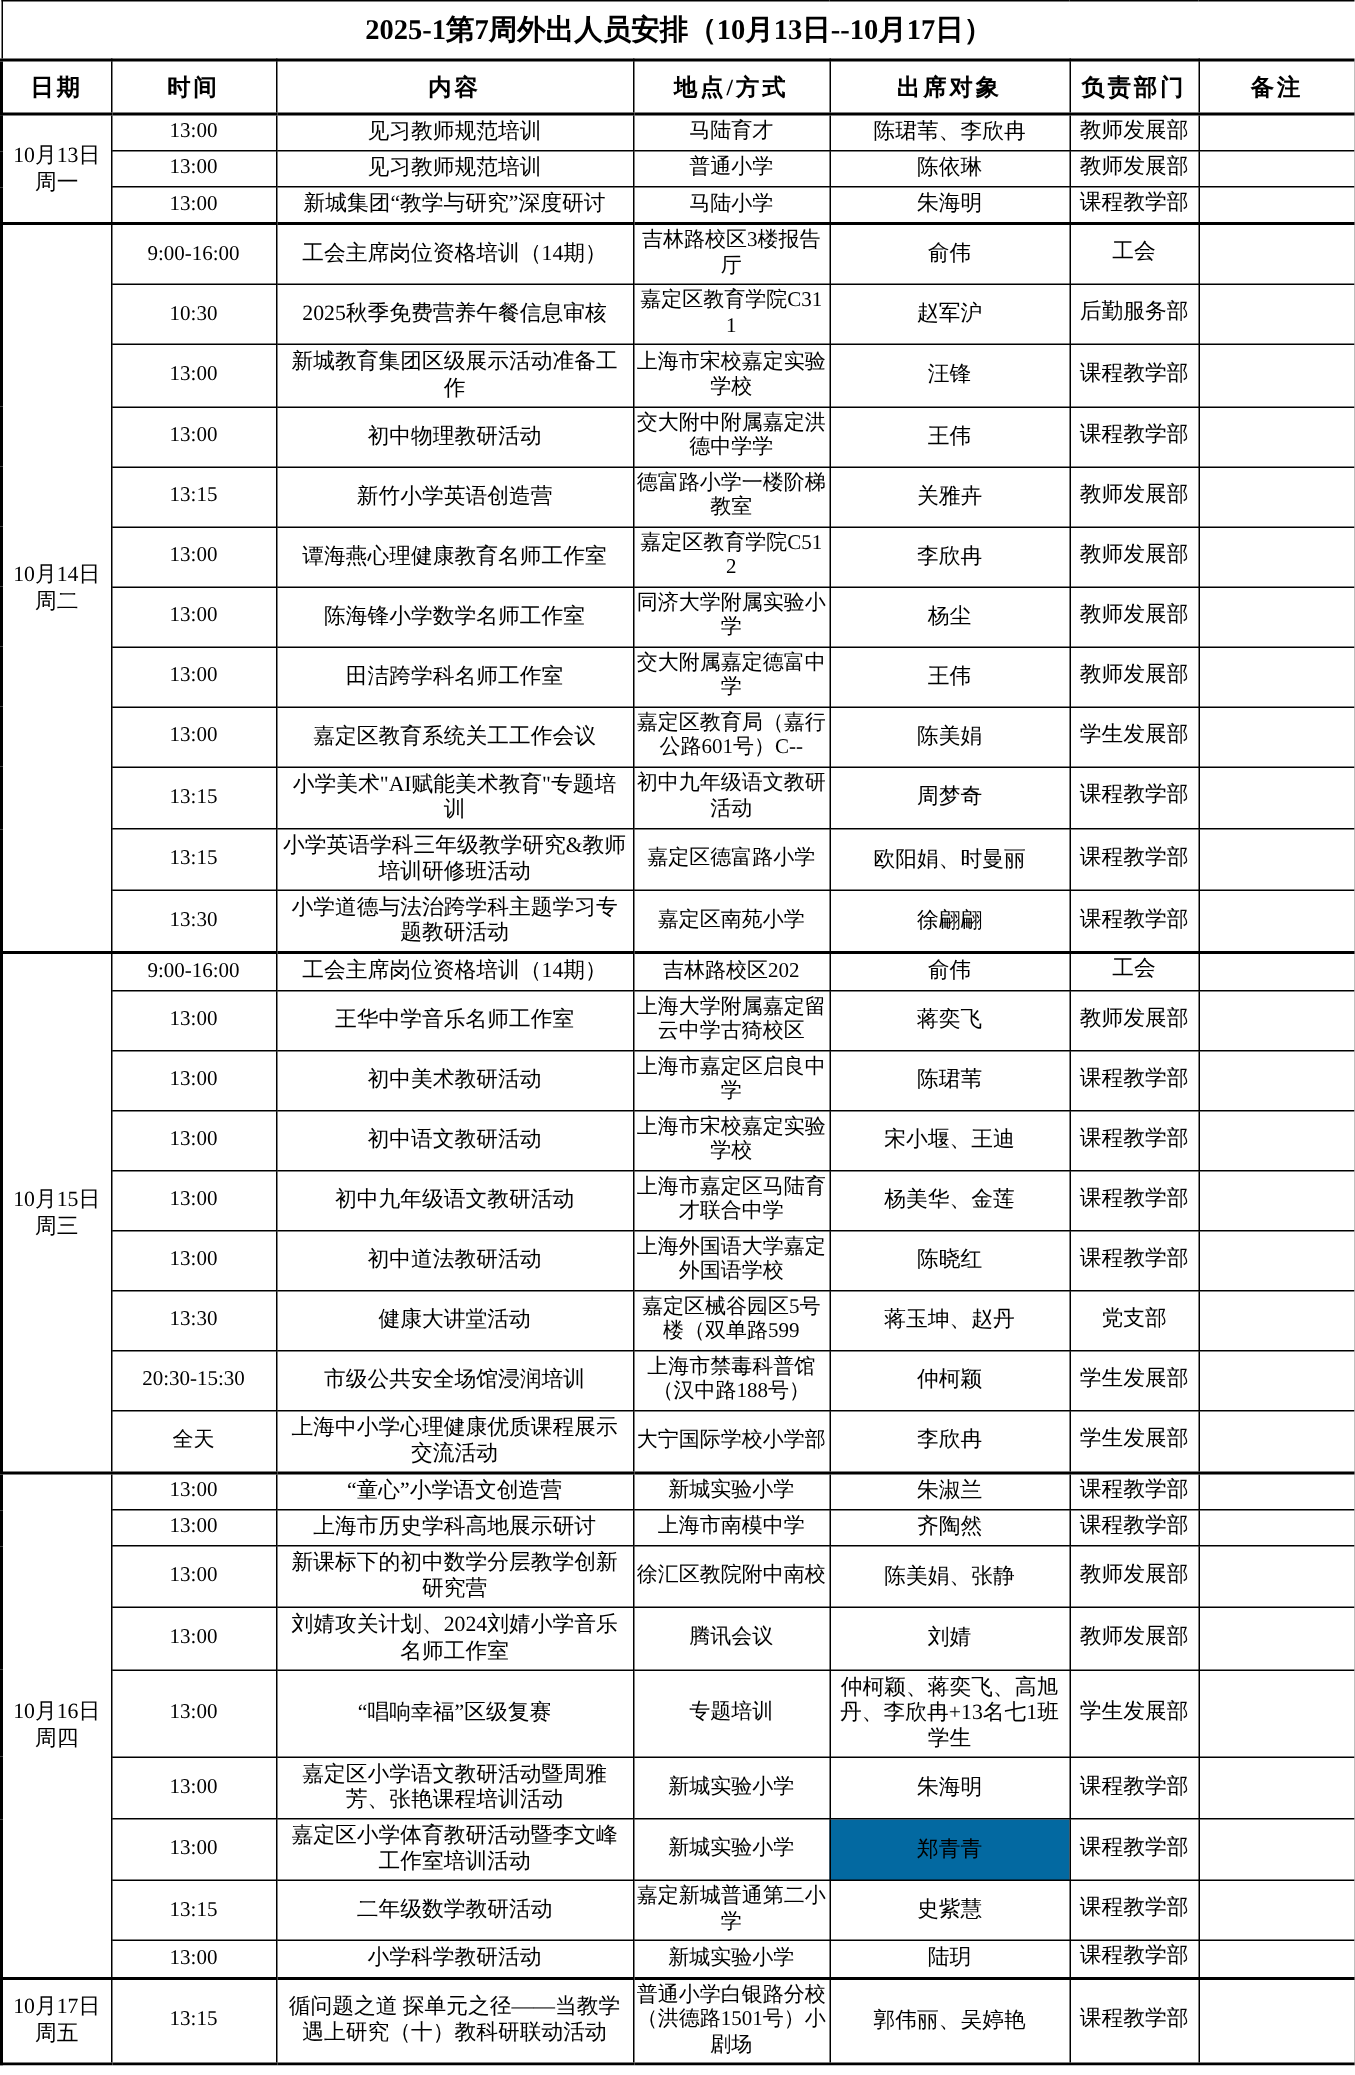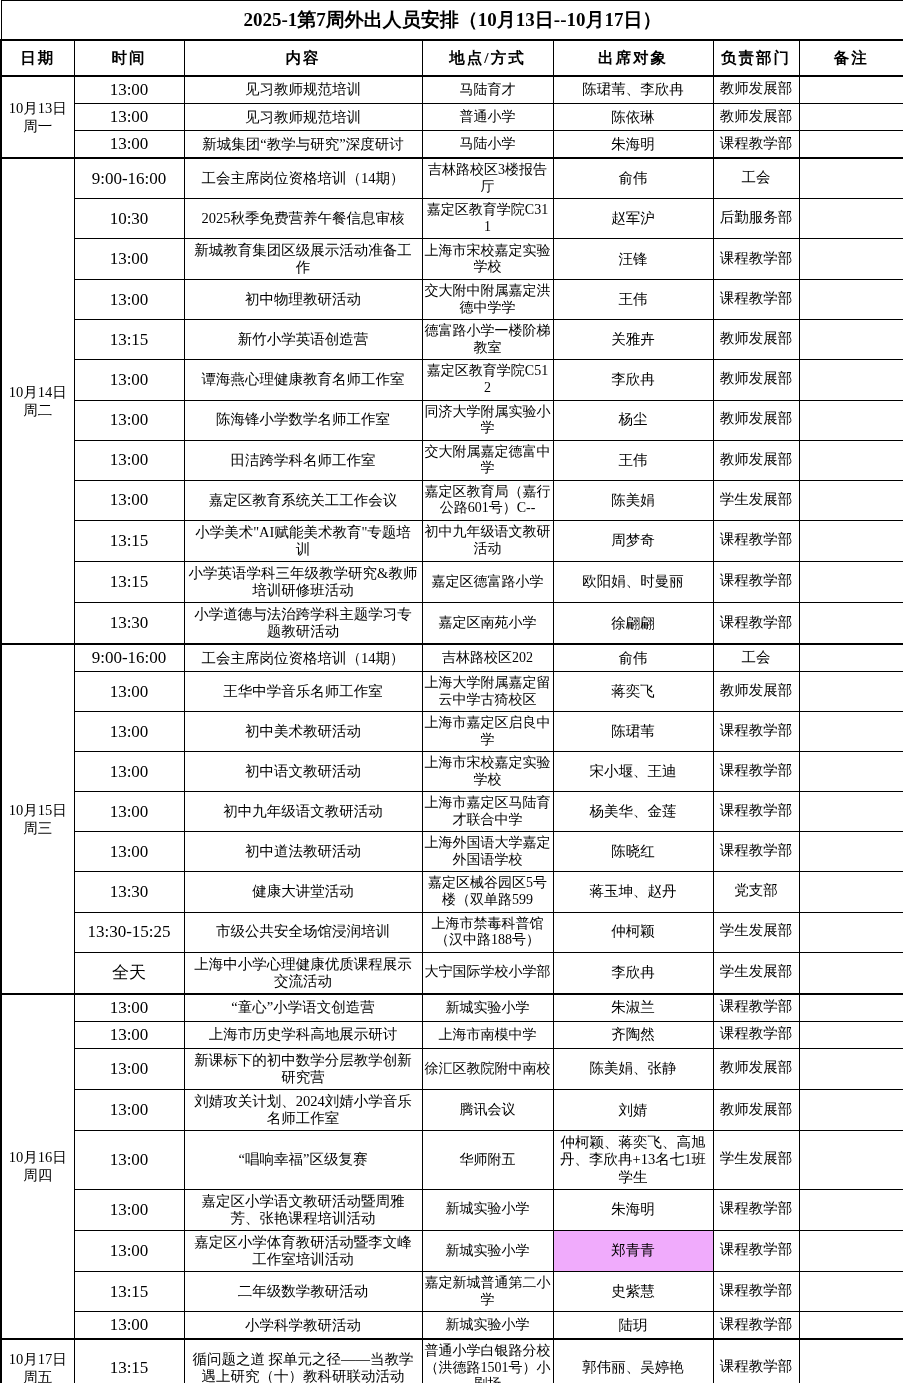--- a/index.html
+++ b/index.html
@@ -63,21 +63,21 @@
     border: 1px solid #000000;
     text-align: center;
     vertical-align: middle;
     font-size: 14.5px;
     line-height: 1.18;
     padding: 3px 2px;
     word-break: break-all;
     overflow-wrap: anywhere;
   }
   td.cell.time {
-    font-size: 17px;
+    font-size: 14px;
     letter-spacing: 0;
   }
   td.cell.date {
     font-size: 14.5px;
     line-height: 1.25;
     border-left: 2px solid #000000;
   }
   td.cell.note {
     border-right: 2px solid #000000;
   }
@@ -313,21 +313,21 @@
         </tr>
         <tr>
           <td class="cell time">13:30</td>
           <td class="cell content">健康大讲堂活动</td>
           <td class="cell place">嘉定区械谷园区5号楼（双单路599</td>
           <td class="cell people">蒋玉坤、赵丹</td>
           <td class="cell dept">党支部</td>
           <td class="cell note"></td>
         </tr>
         <tr>
-          <td class="cell time">13:30-15:25</td>
+          <td class="cell time">20:30-15:30</td>
           <td class="cell content">市级公共安全场馆浸润培训</td>
           <td class="cell place">上海市禁毒科普馆（汉中路188号）</td>
           <td class="cell people">仲柯颖</td>
           <td class="cell dept">学生发展部</td>
           <td class="cell note"></td>
         </tr>
         <tr class=" day-end">
           <td class="cell time">全天</td>
           <td class="cell content">上海中小学心理健康优质课程展示交流活动</td>
           <td class="cell place">大宁国际学校小学部</td>
@@ -364,38 +364,38 @@
           <td class="cell time">13:00</td>
           <td class="cell content">刘婧攻关计划、2024刘婧小学音乐名师工作室</td>
           <td class="cell place">腾讯会议</td>
           <td class="cell people">刘婧</td>
           <td class="cell dept">教师发展部</td>
           <td class="cell note"></td>
         </tr>
         <tr>
           <td class="cell time">13:00</td>
           <td class="cell content">“唱响幸福”区级复赛</td>
-          <td class="cell place">华师附五</td>
+          <td class="cell place">专题培训</td>
           <td class="cell people">仲柯颖、蒋奕飞、高旭丹、李欣冉+13名七1班学生</td>
           <td class="cell dept">学生发展部</td>
           <td class="cell note"></td>
         </tr>
         <tr>
           <td class="cell time">13:00</td>
           <td class="cell content">嘉定区小学语文教研活动暨周雅芳、张艳课程培训活动</td>
           <td class="cell place">新城实验小学</td>
           <td class="cell people">朱海明</td>
           <td class="cell dept">课程教学部</td>
           <td class="cell note"></td>
         </tr>
         <tr>
           <td class="cell time">13:00</td>
           <td class="cell content">嘉定区小学体育教研活动暨李文峰工作室培训活动</td>
           <td class="cell place">新城实验小学</td>
-          <td class="cell people highlight" style="background: #f0abfc;">郑青青</td>
+          <td class="cell people highlight" style="background: #0369a1;">郑青青</td>
           <td class="cell dept">课程教学部</td>
           <td class="cell note"></td>
         </tr>
         <tr>
           <td class="cell time">13:15</td>
           <td class="cell content">二年级数学教研活动</td>
           <td class="cell place">嘉定新城普通第二小学</td>
           <td class="cell people">史紫慧</td>
           <td class="cell dept">课程教学部</td>
           <td class="cell note"></td>

